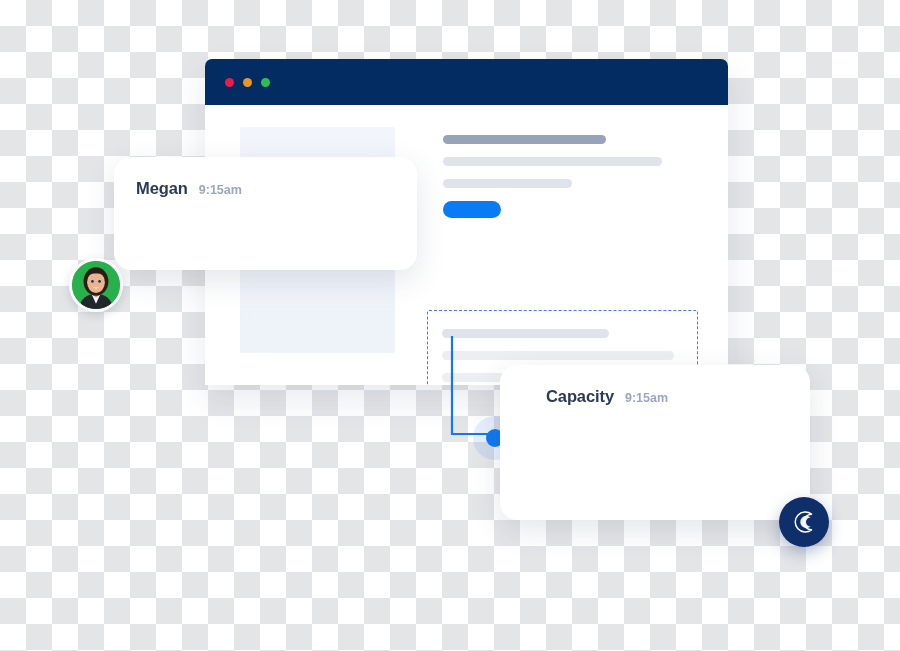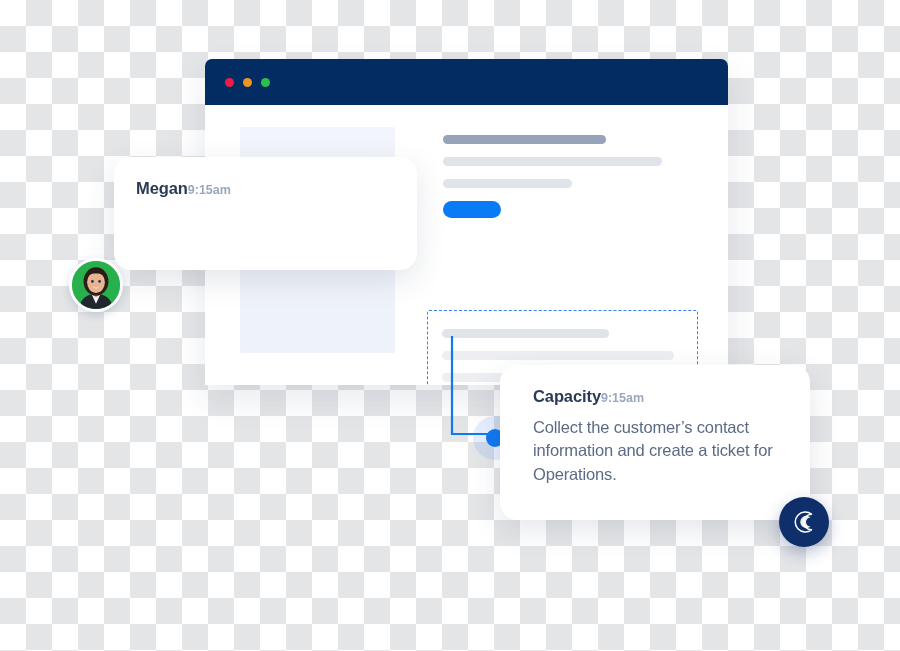--- a/index.html
+++ b/index.html
@@ -142,26 +142,27 @@
     width: 303px;
     height: 113px;
     padding: 22px 26px 0 22px;
     box-sizing: border-box;
   }
   #bubble-capacity {
     left: 500px;
     top: 365px;
     width: 310px;
     height: 155px;
-    padding: 22px 26px 0 33px;
+    padding: 22px 26px 0 46px;
     box-sizing: border-box;
   }
   .bubble-head {
     display: flex;
     align-items: baseline;
+    gap: 11px;
     margin-bottom: 10px;
   }
   .bubble-sender {
     font-size: 16.5px;
     font-weight: bold;
     color: #2b3b55;
     letter-spacing: -0.1px;
   }
   .bubble-time {
     font-size: 12.5px;
@@ -282,21 +283,20 @@
 
     <path d="M23,29 Q27,33 31,29 Q27,31 23,29 Z" fill="#ffffff"></path>
   </svg>
 </div>
 
 <div class="bubble" id="bubble-capacity">
   <div class="bubble-head">
     <span class="bubble-sender">Capacity</span>
     <span class="bubble-time">9:15am</span>
   </div>
-  <div class="bubble-text">Collect the customer’s contact information and create a ticket for Operations.</div>
 </div>
 
 <div id="logo-badge">
   <svg width="30" height="30" viewBox="0 0 30 30">
     <path d="M22.5,7.2 A10,10 0 1 0 22.5,22.8 A7.4,7.4 0 0 1 22.5,7.2 Z" fill="none" stroke="#ffffff" stroke-width="1.5" stroke-linejoin="round"></path>
     <path d="M21.6,10.4 A6.2,6.2 0 1 0 21.6,19.6 A4.6,4.6 0 0 1 21.6,10.4 Z" fill="#ffffff" opacity="0.92"></path>
   </svg>
 </div>
 
 </body></html>

